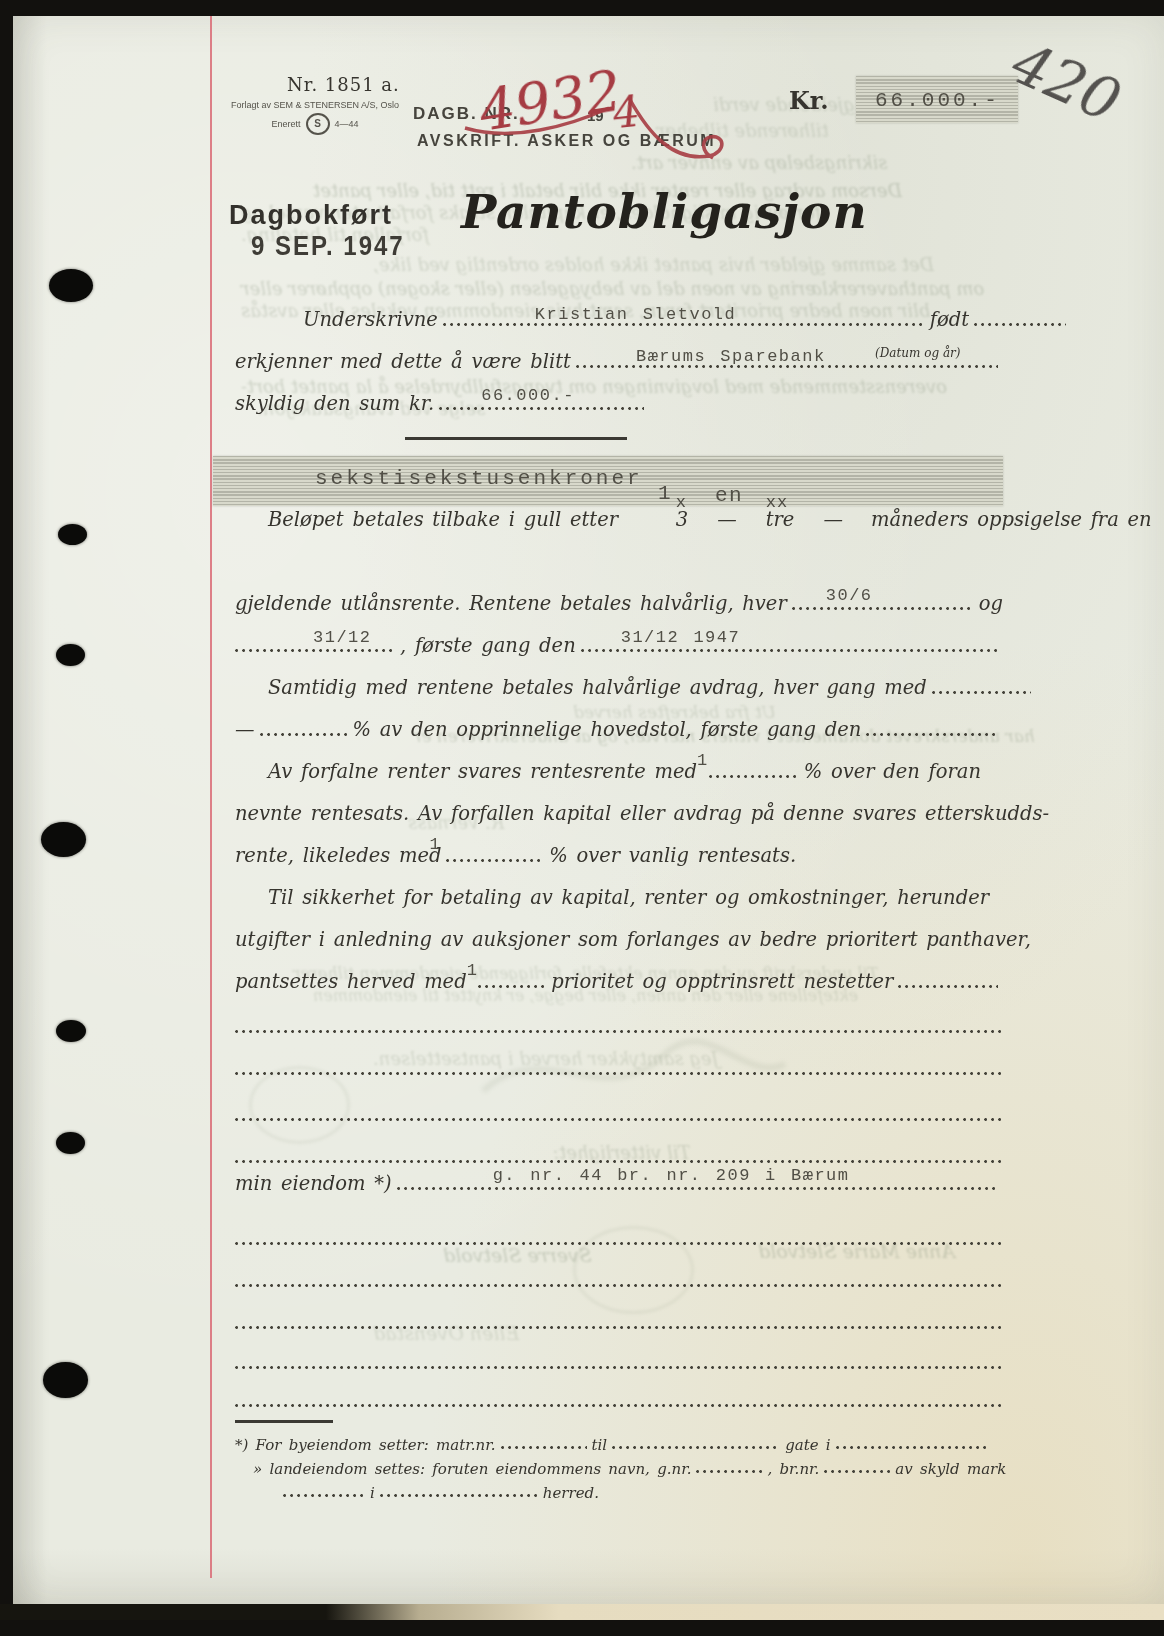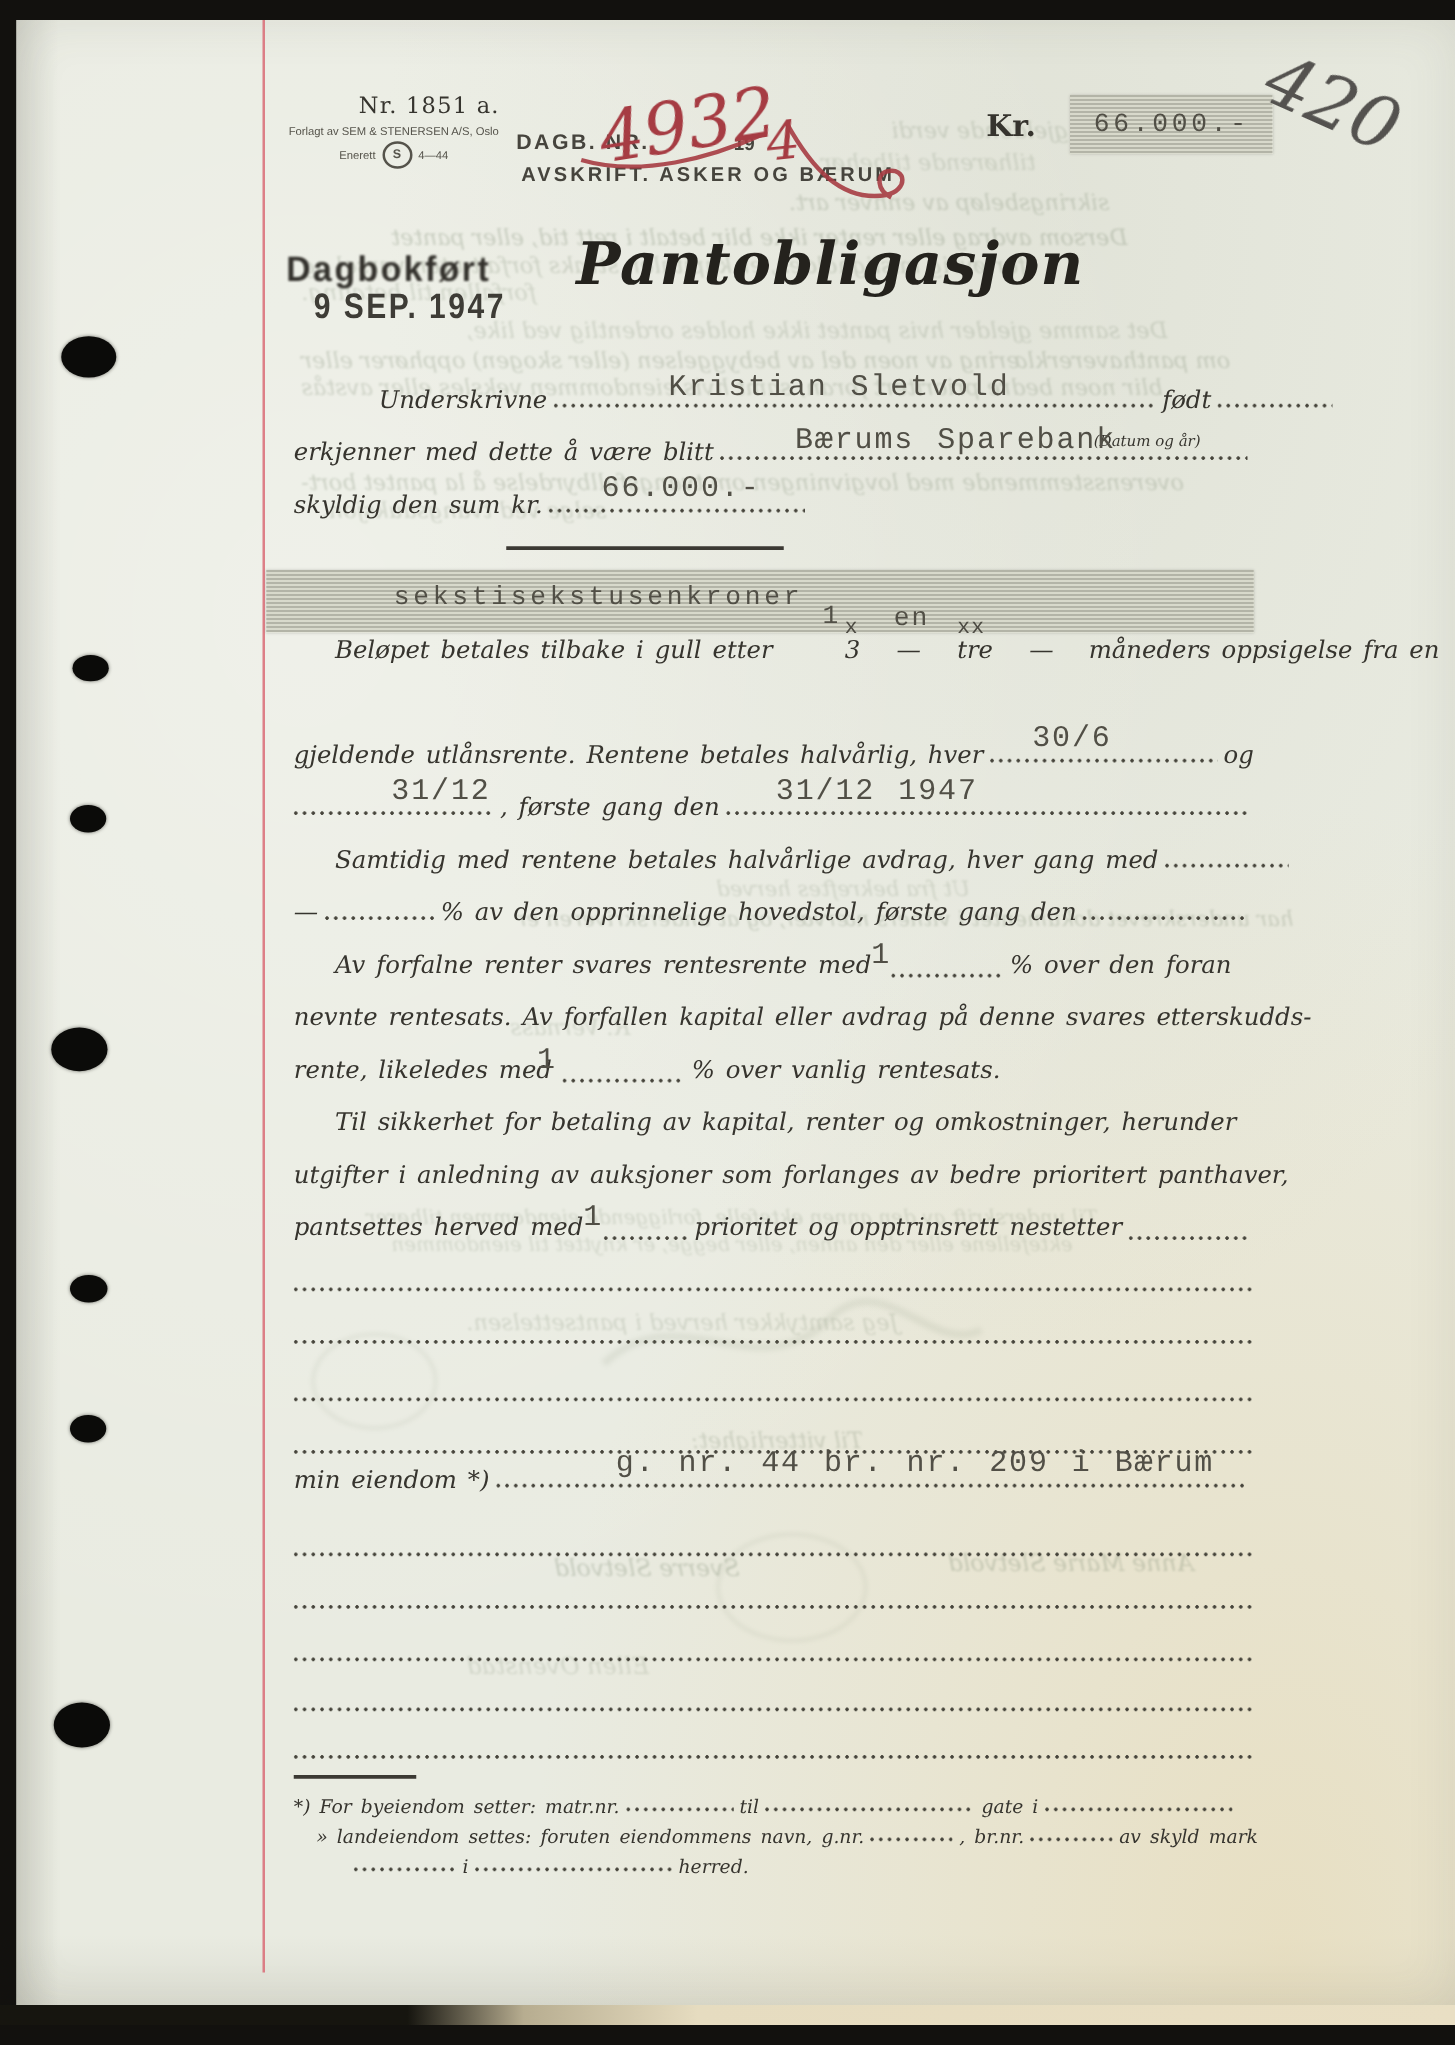--- a/index.html
+++ b/index.html
@@ -34,21 +34,21 @@
   .lead{position:relative;align-self:flex-end;height:22px;margin:0 5px;flex:0 0 auto;}
   .lead.grow{flex:1 1 auto;}
   .lead::after{content:"";position:absolute;left:0;right:0;bottom:5px;height:3px;
     background:radial-gradient(circle at 1.6px 1.5px, #45433a 1.15px, transparent 1.65px) repeat-x;
     background-size:7px 3px;}
   .dotline{position:absolute;left:222px;width:768px;height:3px;z-index:5;
     background:radial-gradient(circle at 1.6px 1.5px, #45433a 1.15px, transparent 1.65px) repeat-x;
     background-size:7px 3px;}
   
   .tw{font-family:"Liberation Mono","DejaVu Sans Mono",monospace;font-style:normal;
-      color:#514f46;letter-spacing:1.5px;font-size:24px;z-index:6;}
+      color:#514f46;letter-spacing:1.5px;font-size:17px;z-index:6;}
   .lead .tw{position:absolute;bottom:7px;white-space:pre;}
   .tw.sup{position:relative;top:-9px;display:inline-block;}
   .overmark{position:absolute;top:-15px;left:1px;font-family:"Liberation Mono",monospace;
       font-style:normal;font-size:17px;color:#4c4a42;letter-spacing:1px;}
   .numwrap{position:relative;display:inline-block;padding:0 1px;}
   
   .band{position:absolute;z-index:3;
     background:repeating-linear-gradient(180deg,#b3b4a7 0 1.4px,#d8d9cb 1.4px 3.2px);
     box-shadow:0 0 2px rgba(100,100,90,.3);}
   

